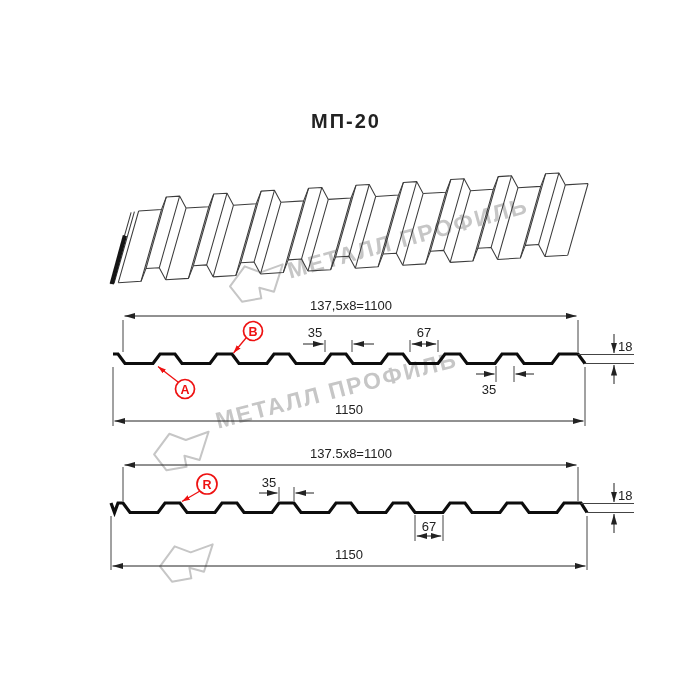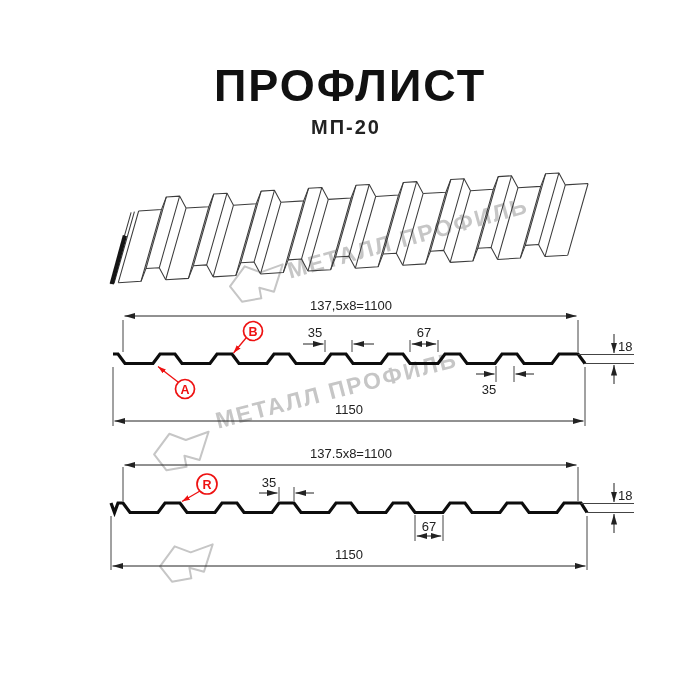--- a/index.html
+++ b/index.html
@@ -1,21 +1,21 @@
 <!DOCTYPE html>
 <html><head>
 <meta charset="utf-8">
 <style>
   html,body{margin:0;padding:0;background:#ffffff;}
   #canvas{position:relative;width:700px;height:700px;background:#fff;overflow:hidden;
           font-family:"Liberation Sans",sans-serif;}
   .abs{position:absolute;}
   #title{top:60px;left:0;width:700px;text-align:center;font-size:45px;font-weight:800;
          letter-spacing:2px;color:#111;z-index:5;}
-  #subtitle{top:116px;left:0;width:692px;text-align:center;font-size:20px;font-weight:600;
+  #subtitle{top:110px;left:0;width:692px;text-align:center;font-size:20px;font-weight:600;
             letter-spacing:2px;color:#222;z-index:5;}
   #caption{top:614px;left:0;width:700px;text-align:center;font-size:18px;font-weight:600;
            letter-spacing:1.5px;color:#2b2b2b;z-index:5;}
   .wm-text{color:#c6c6c6;font-weight:700;font-size:23px;letter-spacing:2px;white-space:nowrap;
            transform-origin:left center;z-index:1;}
   #wm-text-1{left:288px;top:258px;transform:rotate(-15.5deg);}
   #wm-text-2{left:216px;top:408px;transform:rotate(-14.5deg);}
   .wm-logo{z-index:1;}
   #mainsvg{left:0;top:0;z-index:3;}
   .dim{font-size:13px;fill:#222;}
@@ -36,21 +36,20 @@
   <svg class="abs wm-logo" style="left:226px;top:260px;" width="60" height="46" viewBox="0 0 90 66">
     <path d="M6,38 L28,8 L52,17 L85,5 L72,46 L50,40 L53,56 L24,61 Z" fill="none" stroke="#c6c6c6" stroke-width="3" stroke-linejoin="round"></path>
   </svg>
   <svg class="abs wm-logo" style="left:150px;top:426px;" width="62" height="50" viewBox="0 0 90 66">
     <path d="M6,38 L28,8 L52,17 L85,5 L72,46 L50,40 L53,56 L24,61 Z" fill="none" stroke="#c6c6c6" stroke-width="3" stroke-linejoin="round"></path>
   </svg>
   <svg class="abs wm-logo" style="left:156px;top:540px;" width="60" height="46" viewBox="0 0 90 66">
     <path d="M6,38 L28,8 L52,17 L85,5 L72,46 L50,40 L53,56 L24,61 Z" fill="none" stroke="#c6c6c6" stroke-width="3" stroke-linejoin="round"></path>
   </svg>
 
-  <div id="title" class="abs">ПРОФЛИСТ</div>
   <div id="subtitle" class="abs">МП-20</div>
 
   <svg id="mainsvg" class="abs" width="700" height="700" viewBox="0 0 700 700">
     <defs>
       <marker id="ab" orient="auto" markerUnits="userSpaceOnUse" markerWidth="12" markerHeight="8" refX="10.5" refY="3.5">
           <path d="M0,0.4 L10.5,3.5 L0,6.6 Z" fill="#222"></path>
         </marker>
       <marker id="ar" orient="auto" markerUnits="userSpaceOnUse" markerWidth="10" markerHeight="7" refX="8" refY="2.75">
           <path d="M0,0.2 L8,2.75 L0,5.3 Z" fill="#ee1111"></path>
         </marker>

